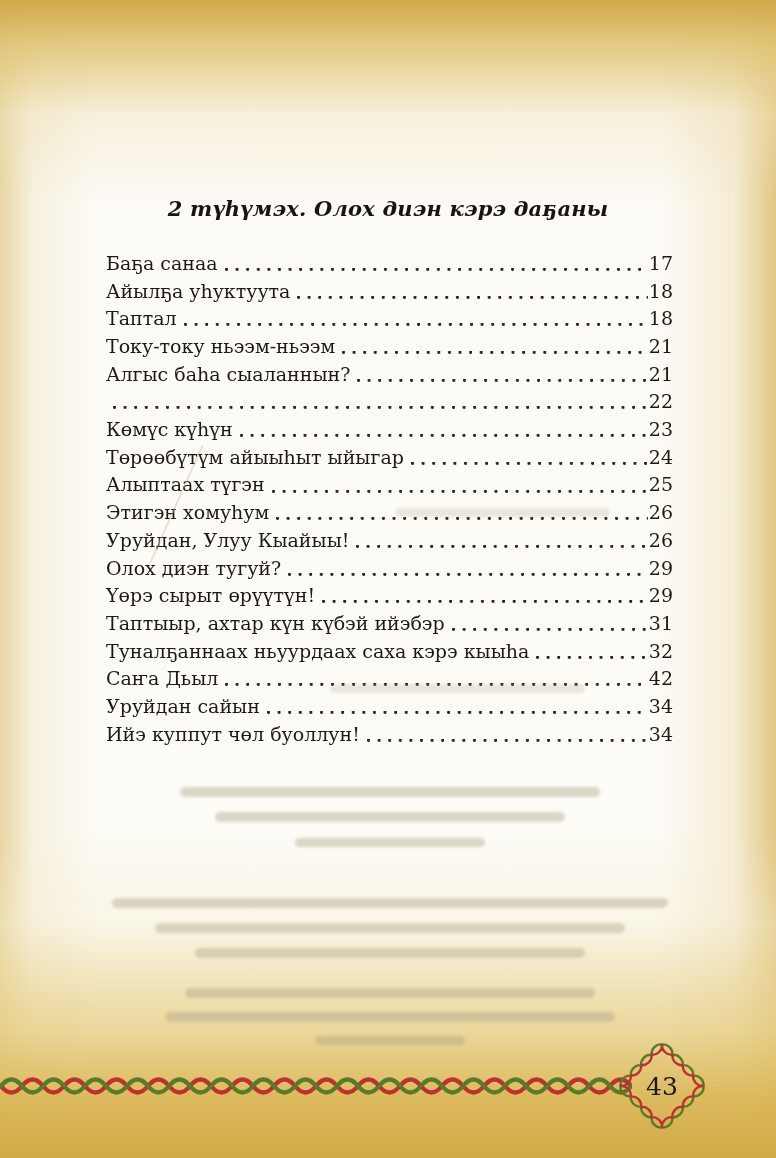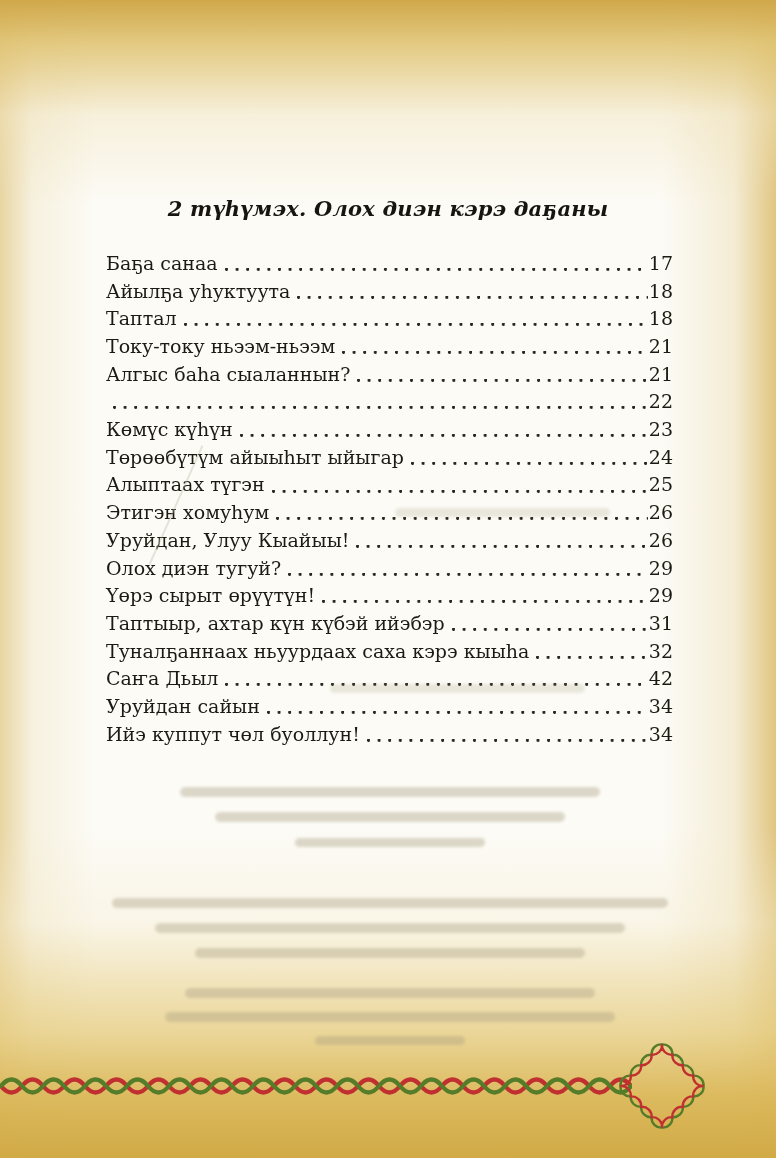--- a/index.html
+++ b/index.html
@@ -258,14 +258,15 @@
          a9,9 0 0 1 -9.75,9.75 a9,9 0 0 1 -9.75,9.75 a9,9 0 0 1 -9.75,9.75 a9,9 0 0 1 -9.75,9.75
          a9,9 0 0 1 -9.75,-9.75 a9,9 0 0 1 -9.75,-9.75 a9,9 0 0 1 -9.75,-9.75 a9,9 0 0 1 -9.75,-9.75
          a9,9 0 0 1 9.75,-9.75 a9,9 0 0 1 9.75,-9.75 a9,9 0 0 1 9.75,-9.75 a9,9 0 0 1 9.75,-9.75 Z"></path>
     <path fill="none" stroke="#c03031" stroke-width="2.2" d="M45,6
          a9,9 0 0 0 9.75,9.75 a9,9 0 0 0 9.75,9.75 a9,9 0 0 0 9.75,9.75 a9,9 0 0 0 9.75,9.75
          a9,9 0 0 0 -9.75,9.75 a9,9 0 0 0 -9.75,9.75 a9,9 0 0 0 -9.75,9.75 a9,9 0 0 0 -9.75,9.75
          a9,9 0 0 0 -9.75,-9.75 a9,9 0 0 0 -9.75,-9.75 a9,9 0 0 0 -9.75,-9.75 a9,9 0 0 0 -9.75,-9.75
          a9,9 0 0 0 9.75,-9.75 a9,9 0 0 0 9.75,-9.75 a9,9 0 0 0 9.75,-9.75 a9,9 0 0 0 9.75,-9.75 Z"></path>
   </svg>
 
+  <div class="folio">43</div>
 
 </div>
 
 </body></html>

